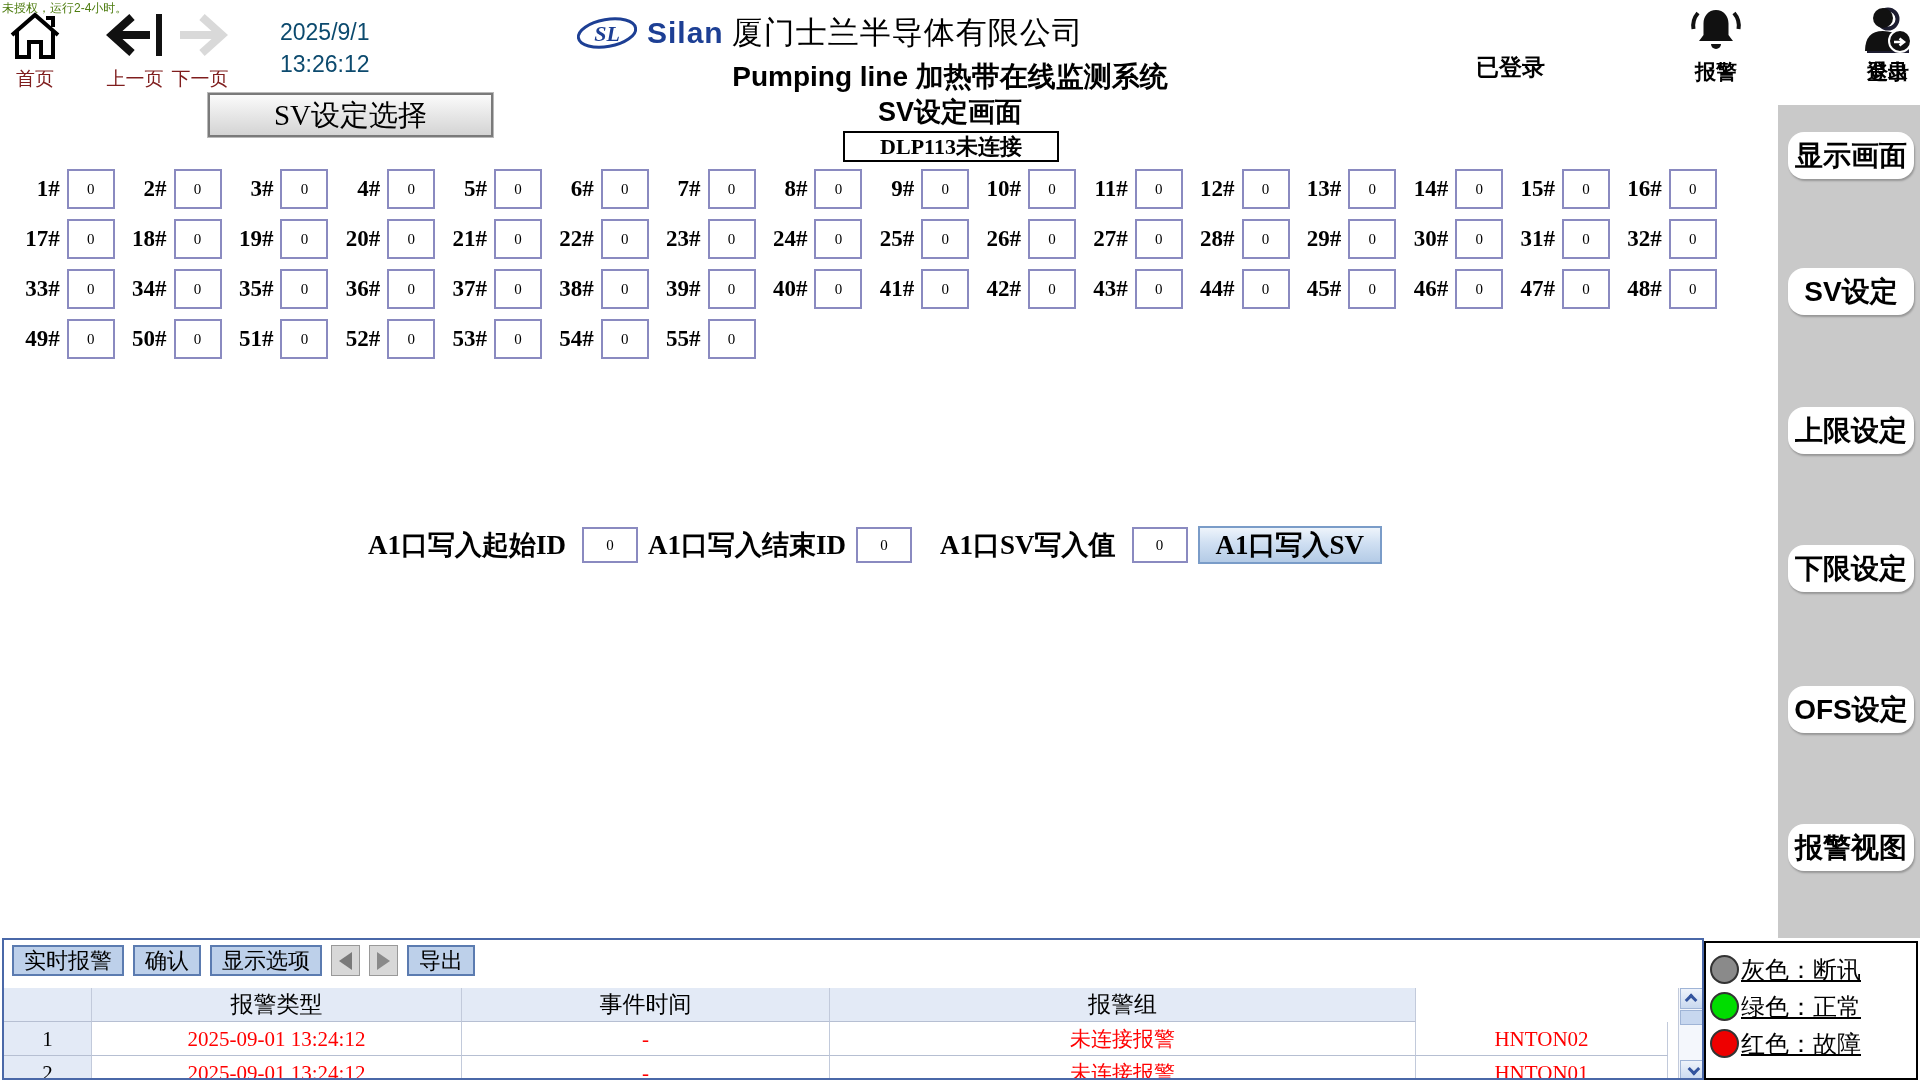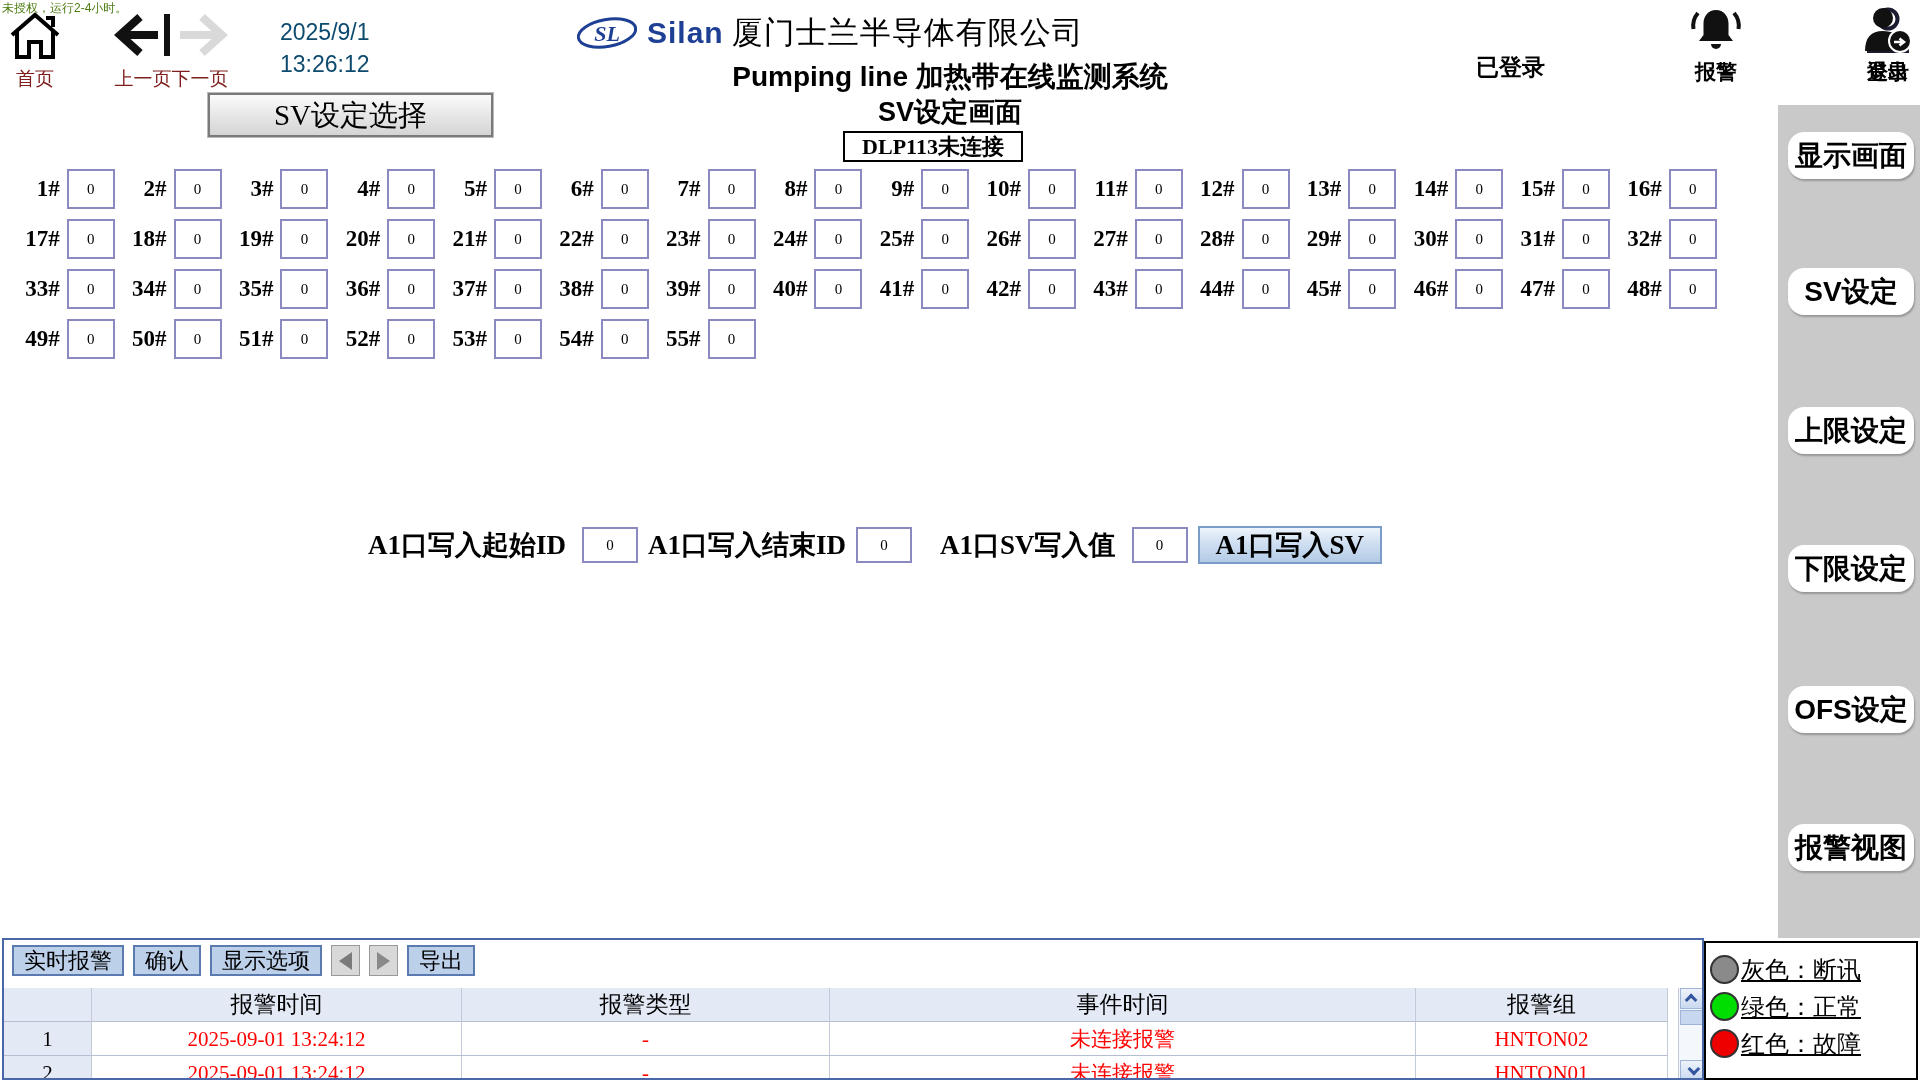--- a/index.html
+++ b/index.html
@@ -19,21 +19,21 @@
     border:2px solid #7a7a7a; outline:1px solid #b9b9b9;
     font-size:29px; text-align:center; line-height:40px; cursor:pointer; }
 
   #title-line1 { left:575px; top:12px; display:flex; align-items:center; gap:8px; }
   #company-name { font-size:31px; color:#000; letter-spacing:1px; }
   #logo-text { font-size:30px; font-weight:bold; color:#1d3f94; letter-spacing:1px; }
   #system-title { left:950px; top:58px; transform:translateX(-50%);
     font-size:28px; font-weight:bold; white-space:nowrap; }
   #page-title { left:950px; top:94px; transform:translateX(-50%);
     font-size:27px; font-weight:bold; white-space:nowrap; }
-  #dlp-status { left:843px; top:131px; width:180px; height:31px; border:2px solid #000;
+  #dlp-status { left:843px; top:131px; width:216px; height:31px; border:2px solid #000;
     font-size:22px; font-weight:bold; text-align:center; line-height:27px; background:#fff; }
 
   #login-status { left:1476px; top:52px; font-size:23px; font-weight:bold; }
   .top-icon-group { top:6px; width:64px; text-align:center; cursor:pointer; }
   .top-icon-label { font-size:21px; font-weight:bold; margin-top:0px; }
 
   
   #sv-grid { left:8px; top:169px; width:1715px; }
   .sv-row { display:flex; height:40px; margin-bottom:10px; }
   .sv-cell { width:106.8px; display:flex; justify-content:flex-end; align-items:center; }
@@ -111,21 +111,21 @@
 
 <div class="abs nav-group" style="left:4px;">
   <svg width="62" height="50" viewBox="0 0 62 50">
     <path d="M8 25 L31 5 L54 25" stroke="#000" stroke-width="4" fill="none"></path>
     <path d="M13 21 V47 H25 V32 H37 V47 H49 V21" stroke="#000" stroke-width="4" fill="none"></path>
     <path d="M42 8 h7 v9" stroke="#000" stroke-width="4" fill="none"></path>
   </svg>
   <div class="nav-label">首页</div>
 </div>
 
-<div class="abs nav-group" style="left:108px;">
+<div class="abs nav-group" style="left:100px;">
   <svg width="70" height="50" viewBox="0 0 70 50">
     <path d="M32 7 L12 25 L32 43" stroke="#111" stroke-width="8" fill="none"></path>
     <line x1="12" y1="25" x2="50" y2="25" stroke="#111" stroke-width="8"></line>
     <line x1="59" y1="4" x2="59" y2="46" stroke="#111" stroke-width="6"></line>
   </svg>
   <div class="nav-label">上一页</div>
 </div>
 
 <div class="abs nav-group" style="left:168px;">
   <svg width="64" height="50" viewBox="0 0 64 50">
@@ -448,21 +448,20 @@
         <span class="tri-left"></span>
       </span>
     <span class="tb-arrow">
         <span class="tri-right"></span>
       </span>
     <span class="tb-btn">导出</span>
   </div>
   <div id="alarm-table">
       <div class="t-row t-head">
         <div class="t-cell serif"></div>
-        <div class="t-cell serif">报警时间</div>
         <div class="t-cell serif">报警类型</div>
         <div class="t-cell serif">事件时间</div>
         <div class="t-cell serif">报警组</div>
       </div>
       <div class="t-row t-data">
         <div class="t-cell t-index">1</div>
         <div class="t-cell ">2025-09-01 13:24:12</div>
         <div class="t-cell ">-</div>
         <div class="t-cell ">未连接报警</div>
         <div class="t-cell ">HNTON02</div>

